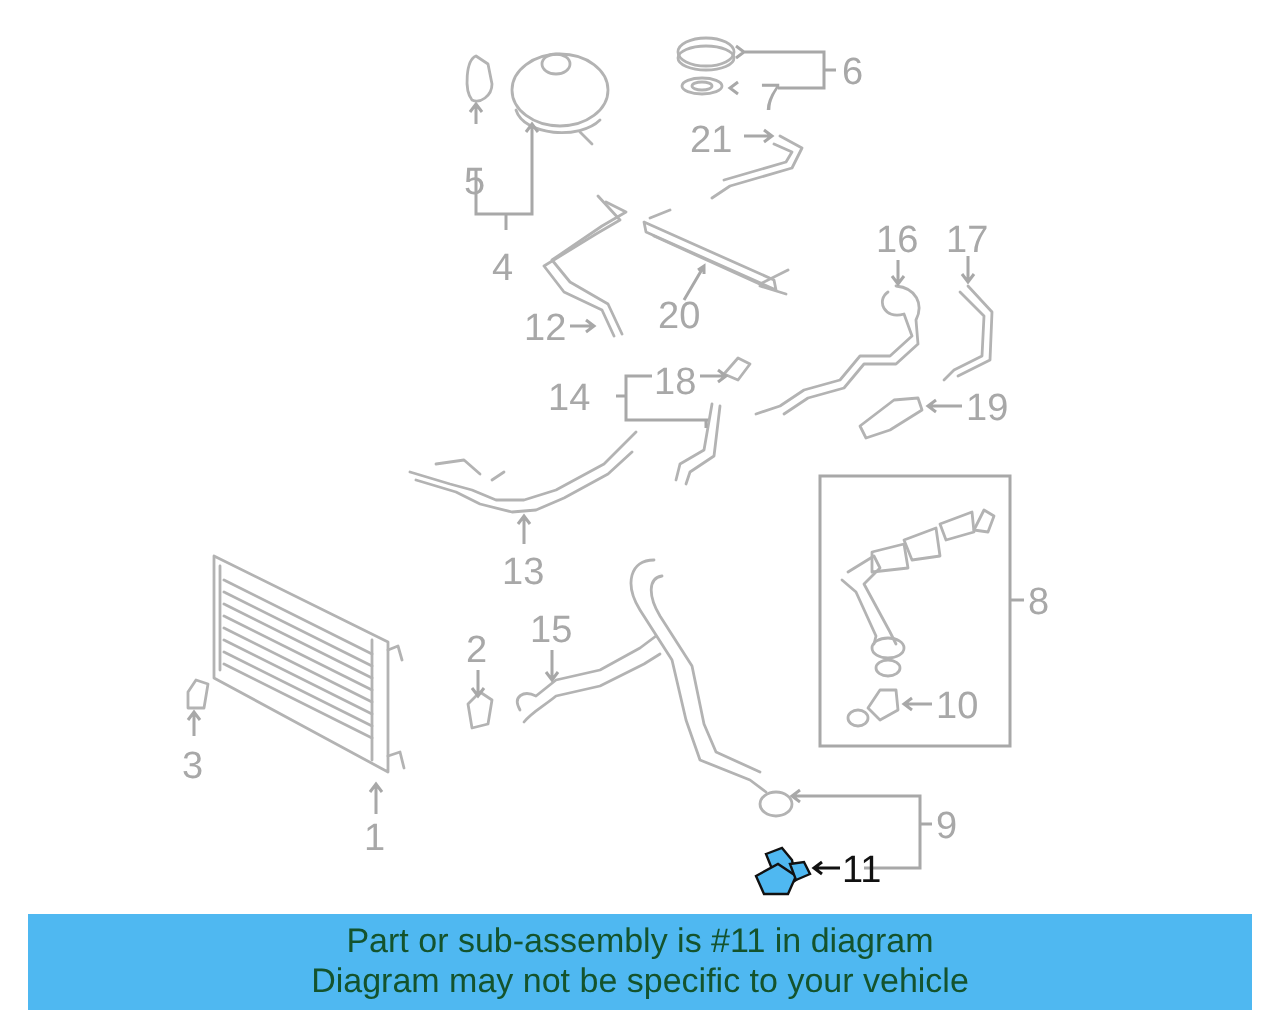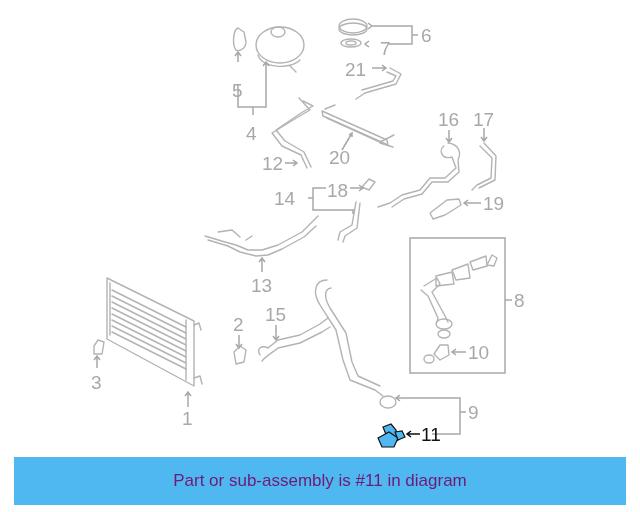--- a/index.html
+++ b/index.html
@@ -6,21 +6,21 @@
   body { width:640px; height:512px; position:relative; overflow:hidden; font-family:"Liberation Sans", sans-serif; }
   #diagram { position:absolute; left:0; top:0; width:640px; height:455px; }
   .lbl { font-family:"Liberation Sans", sans-serif; font-size:19px; fill:#a8a8a8; }
   .lbl-hi { fill:#111111; }
   .part { fill:none; stroke:#b3b3b3; stroke-width:1.4; stroke-linejoin:round; stroke-linecap:round; }
   .partw { fill:#ffffff; stroke:#b3b3b3; stroke-width:1.4; stroke-linejoin:round; }
   .lead { fill:none; stroke:#a8a8a8; stroke-width:1.5; }
   .lead-hi { stroke:#111111; }
   #banner { position:absolute; left:14px; top:457px; width:612px; height:48px; background:#4fb8f1;
             display:flex; flex-direction:column; align-items:center; justify-content:center; }
-  #banner span { font-size:17px; line-height:20px; color:#701a75; }
+  #banner span { font-size:17px; line-height:20px; color:#14532d; }
 </style>
 </head>
 <body>
 
 <svg id="diagram" viewBox="0 0 640 455" xmlns="http://www.w3.org/2000/svg">
 
   <g>
     <path class="part" d="M238,28 C233,30 232,45 236,50 C240,52 246,48 246,42 L244,32 Z"></path>
   </g>
 
@@ -184,13 +184,14 @@
     <text class="lbl" x="182" y="425">1</text>
     <text class="lbl" x="514" y="307">8</text>
     <text class="lbl" x="468" y="359">10</text>
     <text class="lbl" x="468" y="419">9</text>
     <text class="lbl lbl-hi" x="421" y="441">11</text>
   </g>
 </svg>
 
 <div id="banner">
   <span>Part or sub-assembly is #11 in diagram</span>
+  <span>Diagram may not be specific to your vehicle</span>
 </div>
 
 </body></html>

